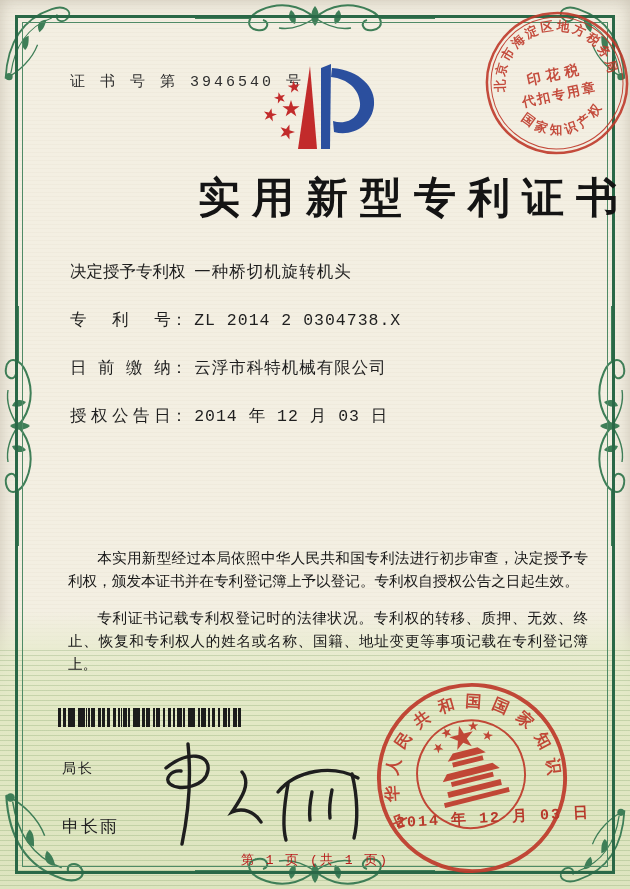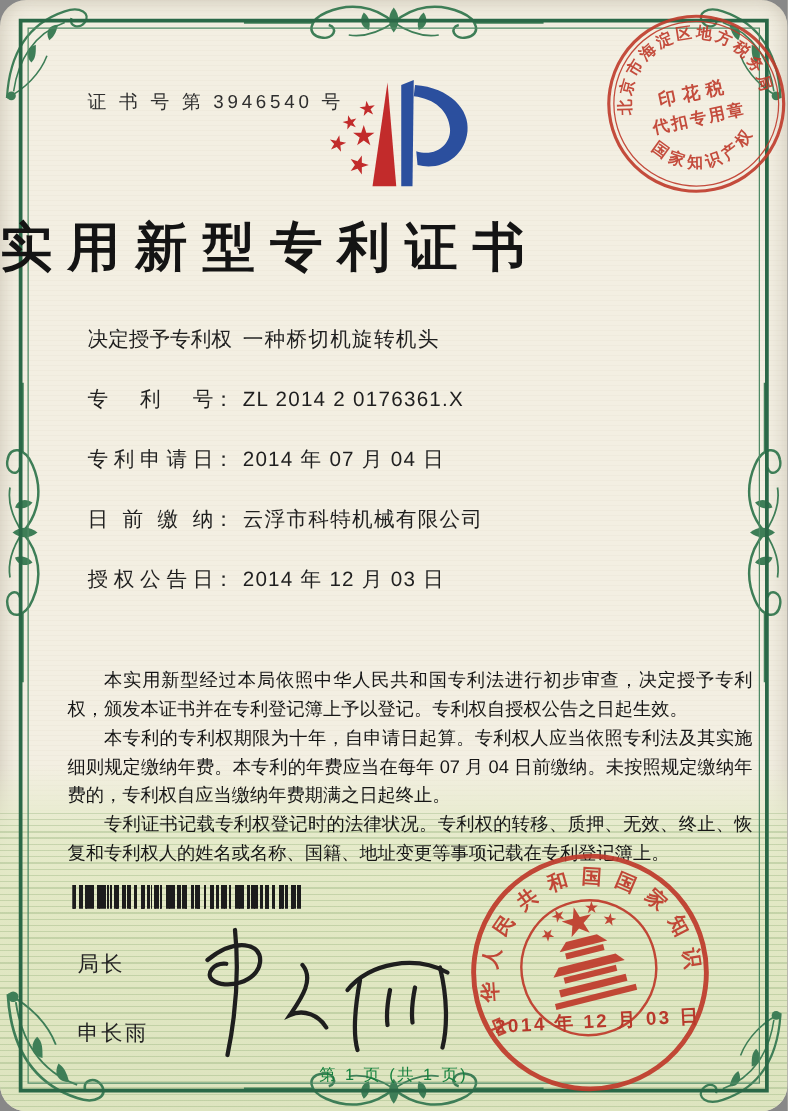--- a/index.html
+++ b/index.html
@@ -1,67 +1,66 @@
 <!DOCTYPE html>
 <html><head>
 <meta charset="utf-8">
 <style>
   html,body{margin:0;padding:0;background:#888;}
   .page{
     position:relative;width:630px;height:889px;overflow:hidden;
     background:#f3efe2;
-    font-family:Liberation Sans, sans-serif;
+    font-family:Liberation Mono, monospace;
     box-shadow:inset 0 0 18px rgba(120,110,90,.35);
-    border-radius:21px;
   }
   .page::before{ 
     content:"";position:absolute;inset:0;
     background:repeating-linear-gradient(180deg,rgba(205,195,175,.10) 0 1px,rgba(0,0,0,0) 1px 4px);
     pointer-events:none;
   }
   
   .tint{position:absolute;left:0;right:0;top:612px;height:277px;
     background:linear-gradient(180deg,rgba(228,234,200,0) 0%,rgba(228,234,200,.85) 18%,#e2e8c4 40%,#dde4bf 100%);}
   .waves{position:absolute;left:0;right:0;top:650px;bottom:0;
     background:repeating-linear-gradient(180deg,rgba(128,163,104,.30) 0 1px,rgba(0,0,0,0) 1px 5px);}
   
   .border-thick{position:absolute;inset:15px;border:3px solid #2a6847;pointer-events:none;}
   .border-thin{position:absolute;inset:22px;border:1px solid #4f8a66;pointer-events:none;}
   .orn{position:absolute;pointer-events:none;}
   
   .certno{position:absolute;left:70px;top:72px;font-size:15px;letter-spacing:3px;color:#2e2e2e;}
   .logo{position:absolute;left:238px;top:52px;}
   .tax-stamp{position:absolute;left:484px;top:10px;transform:rotate(-12deg);opacity:.9;}
-  .title{position:absolute;left:0;right:0;top:170px;text-align:left;
+  .title{position:absolute;left:0;right:0;top:170px;text-align:right;
     font-size:42px;font-weight:bold;letter-spacing:12px;color:#141414;}
   
   .fields{position:absolute;left:70px;top:262px;right:38px;color:#1f1f1f;}
   .frow{font-size:16.5px;line-height:21px;margin-bottom:27px;white-space:nowrap;}
   .flabel{display:inline-block;width:6.1em;text-align:justify;text-align-last:justify;vertical-align:bottom;}
   .fvalue{margin-left:7px;letter-spacing:1px;}
   
   .paras{position:absolute;left:54px;top:534px;width:548px;color:#161616;
     font-size:14.6px;line-height:23px;text-align:justify;}
-  .paras p{margin:0;text-indent:2em;}
+  .paras p{margin:14px;text-indent:2em;}
   
   .barcode{position:absolute;left:58px;top:708px;width:184px;height:19px;
     background-image:
       repeating-linear-gradient(90deg,#1c1c1c 0 2px,rgba(0,0,0,0) 2px 5px),
       repeating-linear-gradient(90deg,#1c1c1c 0 1px,rgba(0,0,0,0) 1px 7px),
       repeating-linear-gradient(90deg,#1c1c1c 0 3px,rgba(0,0,0,0) 3px 11px);}
   
-  .sig-pos{position:absolute;left:62px;top:760px;font-size:17px;color:#232323;letter-spacing:2px;}
+  .sig-pos{position:absolute;left:62px;top:760px;font-size:14px;color:#232323;letter-spacing:2px;}
   .sig-name{position:absolute;left:62px;top:815px;font-size:17px;color:#232323;letter-spacing:2px;}
   .sig-script{position:absolute;left:136px;top:740px;}
   
   .office-seal{position:absolute;left:374px;top:680px;transform:rotate(-14deg);opacity:.92;}
   .seal-date{position:absolute;left:396px;top:808px;font-size:15px;letter-spacing:2px;
     color:#b8392b;transform:rotate(-3deg);font-weight:bold;}
   .footer{position:absolute;left:0;right:0;top:851px;text-align:center;font-size:13px;
-    letter-spacing:2px;color:#15803d;}
+    letter-spacing:2px;color:#b91c1c;}
 </style>
 </head>
 <body>
 
 <div class="page">
 
   <svg width="0" height="0" style="position:absolute" aria-hidden="true">
     <defs>
       <polygon id="star5" points="0,-1 0.225,-0.309 0.951,-0.309 0.363,0.118 0.588,0.809 0,0.382 -0.588,0.809 -0.363,0.118 -0.951,-0.309 -0.225,-0.309"></polygon>
       <symbol id="corner-orn" viewBox="0 0 90 90">
@@ -157,36 +156,32 @@
     <text x="72" y="88" text-anchor="middle" fill="#bf3a2b" font-size="13" letter-spacing="2" font-weight="bold">代扣专用章</text>
   </svg>
 
   <div class="title">实用新型专利证书</div>
 
   <div class="fields">
     <div class="frow">
       <span class="flabel">决定授予专利权</span><span>：</span><span class="fvalue">一种桥切机旋转机头</span>
     </div>
     <div class="frow">
-      <span class="flabel">专利号</span><span>：</span><span class="fvalue">ZL 2014 2 0176361.X</span>
-    </div>
-    <div class="frow">
-      <span class="flabel">专利申请日</span><span>：</span><span class="fvalue">2014 年 07 月 04 日</span>
+      <span class="flabel">专利号</span><span>：</span><span class="fvalue">ZL 2014 2 0304738.X</span>
     </div>
     <div class="frow">
       <span class="flabel">日前缴纳</span><span>：</span><span class="fvalue">云浮市科特机械有限公司</span>
     </div>
     <div class="frow">
       <span class="flabel">授权公告日</span><span>：</span><span class="fvalue">2014 年 12 月 03 日</span>
     </div>
   </div>
 
   <div class="paras">
     <p>本实用新型经过本局依照中华人民共和国专利法进行初步审查，决定授予专利权，颁发本证书并在专利登记簿上予以登记。专利权自授权公告之日起生效。</p>
-    <p>本专利的专利权期限为十年，自申请日起算。专利权人应当依照专利法及其实施细则规定缴纳年费。本专利的年费应当在每年 07 月 04 日前缴纳。未按照规定缴纳年费的，专利权自应当缴纳年费期满之日起终止。</p>
     <p>专利证书记载专利权登记时的法律状况。专利权的转移、质押、无效、终止、恢复和专利权人的姓名或名称、国籍、地址变更等事项记载在专利登记簿上。</p>
   </div>
 
   <div class="barcode"></div>
 
   <div class="sig-pos">局长</div>
   <div class="sig-name">申长雨</div>
   <svg class="sig-script" width="235" height="110" viewBox="0 0 235 110">
     <g fill="none" stroke="#1e1e1e" stroke-width="3.4" stroke-linecap="round">
       <path d="M30,28 C52,10 74,14 72,30 C70,46 44,52 34,44 C28,39 35,30 45,31"></path>

